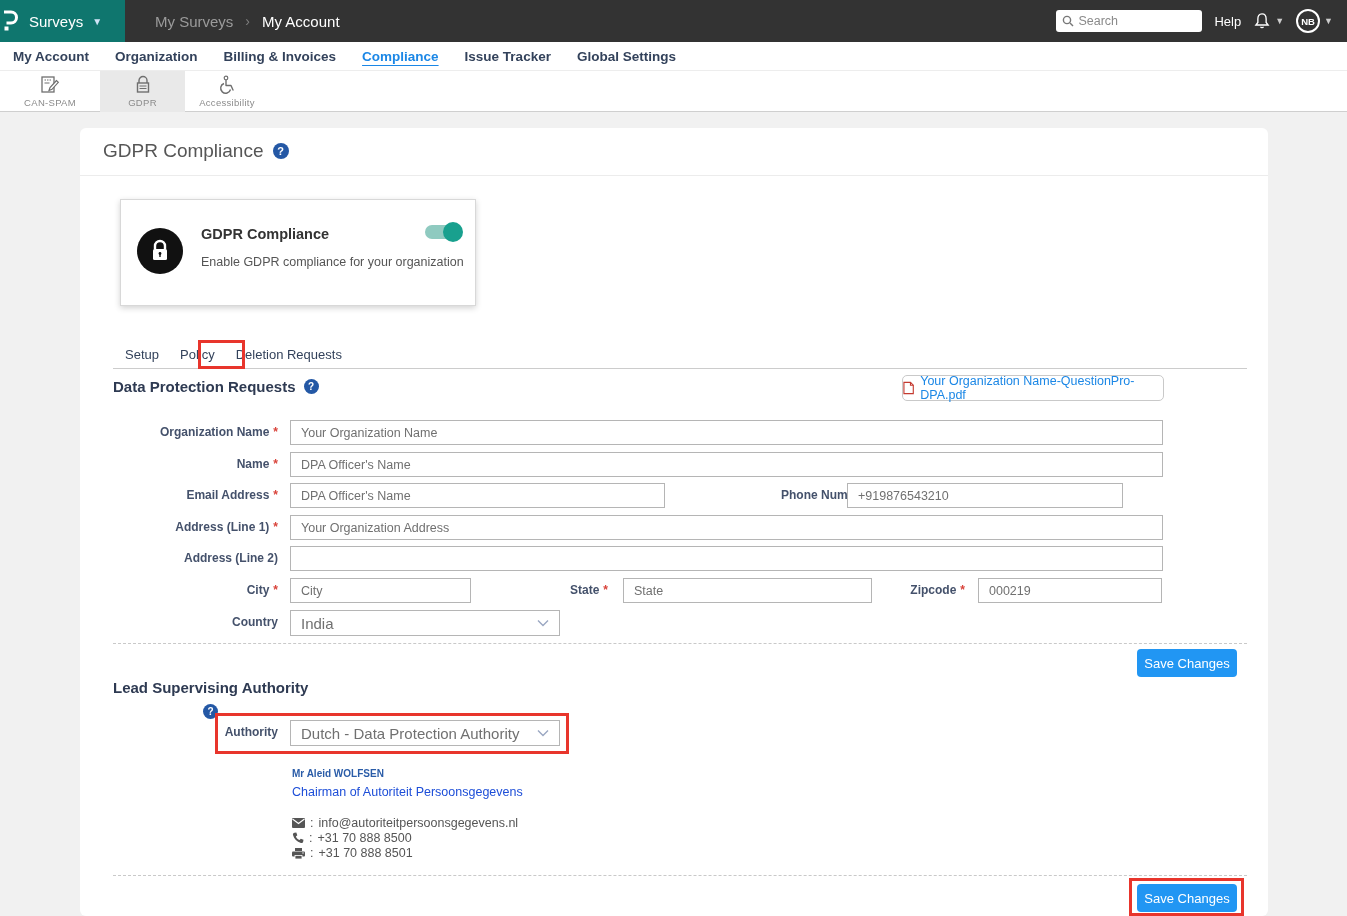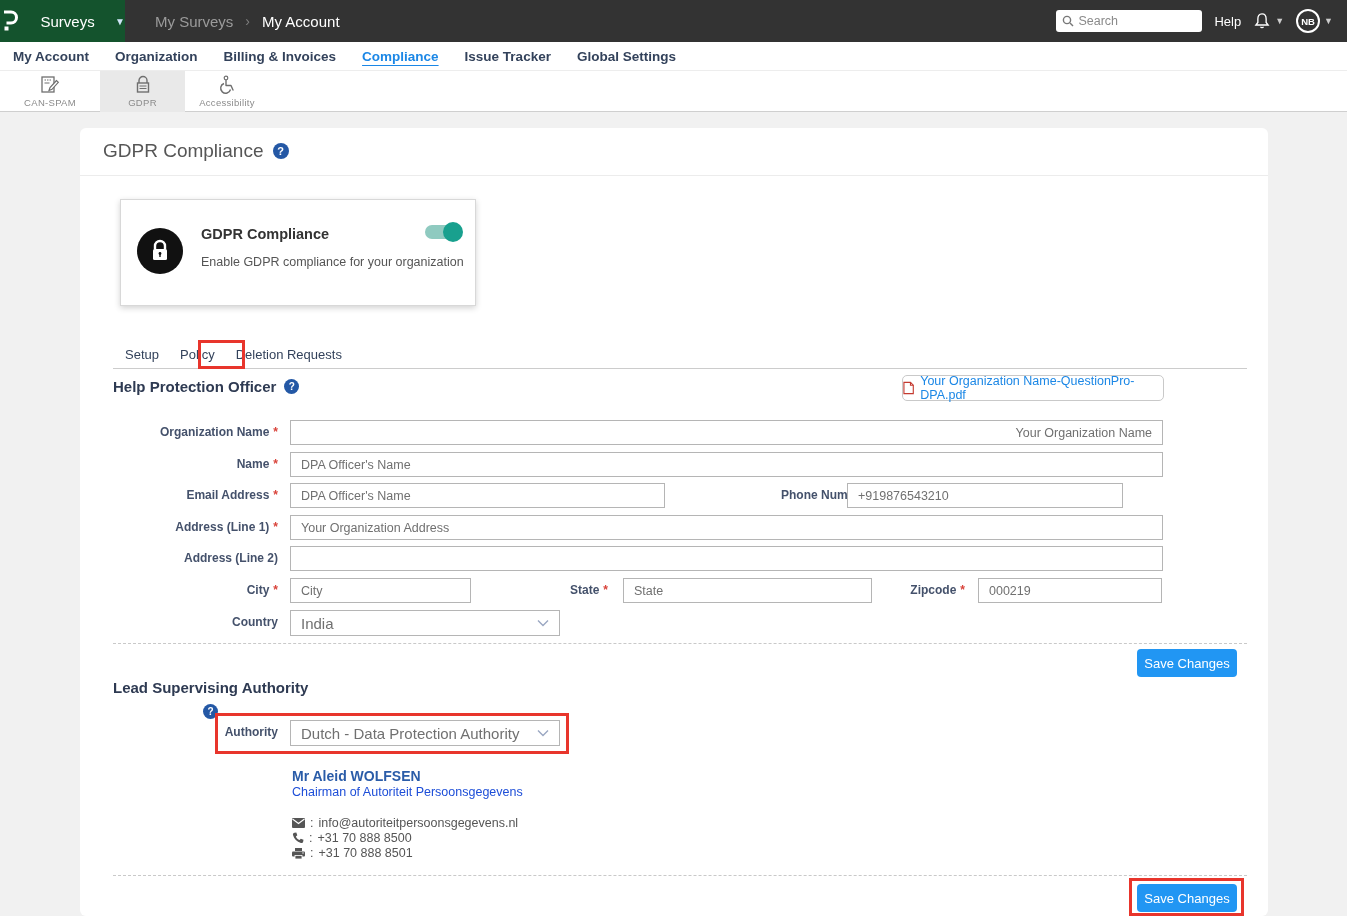--- a/index.html
+++ b/index.html
@@ -2,21 +2,21 @@
 <html><head>
 <meta charset="utf-8">
 <style>
   * { margin:0; padding:0; box-sizing:border-box; }
   html,body { background:#e9e9e9; }
   body { font-family:"Liberation Sans", sans-serif; }
   .screen { position:relative; width:1347px; height:916px; background:#f1f1f1; overflow:hidden; margin:0 auto; }
 
   
   .topbar { position:absolute; top:0; left:0; width:100%; height:42px; background:#333333; display:flex; align-items:center; }
-  .brand { width:125px; height:42px; background:#14532d; display:flex; align-items:center; justify-content:space-between; gap:15px; cursor:pointer; }
+  .brand { width:125px; height:42px; background:#0f766e; display:flex; align-items:center; justify-content:flex-start; gap:9px; cursor:pointer; }
   .brand .logo { width:20px; height:24px; }
   .brand .brand-label { color:#fff; font-size:15px; }
   .brand .caret { color:#cfe4f7; font-size:10px; }
   .breadcrumb { display:flex; align-items:center; gap:12px; margin-left:30px; font-size:15px; }
   .breadcrumb .bc-parent { color:#9b9b9b; cursor:pointer; }
   .breadcrumb .bc-sep { color:#7e7e7e; font-size:14px; }
   .breadcrumb .bc-current { color:#ffffff; }
   .topbar-right { margin-left:auto; display:flex; align-items:center; gap:12px; padding-right:14px; }
   .searchbox { width:146px; height:22px; background:#fff; border-radius:3px; display:flex; align-items:center; padding:0 6px; gap:4px; }
   .searchbox input { border:none; outline:none; width:110px; font-size:12.5px; color:#555; font-family:"Liberation Sans", sans-serif; }
@@ -68,21 +68,21 @@
   
   .frow { position:absolute; height:25px; }
   .flabel { position:absolute; top:0; height:25px; line-height:25px; font-size:12px; font-weight:bold; color:#44516b; text-align:right; }
   .req { color:#d9433a; margin-left:4px; }
   .finput { position:absolute; top:0; height:25px; border:1px solid #b5b5b5; font-size:12.5px; color:#707070; padding:0 10px; font-family:"Liberation Sans", sans-serif; background:#fff; outline:none; }
   .fselect { position:absolute; top:0; height:26px; border:1px solid #b5b5b5; background:#fff; display:flex; align-items:center; justify-content:space-between; padding:0 10px; font-size:15px; color:#707070; cursor:pointer; }
   .dashed-divider { position:absolute; left:33px; width:1134px; border-top:1px dashed #c9c9c9; }
   .save-btn { position:absolute; width:100px; height:28px; background:#2196f3; color:#fff; font-size:13px; border:none; border-radius:4px; cursor:pointer; font-family:"Liberation Sans", sans-serif; }
 
   
-  .contact-name { position:absolute; left:212px; top:640px; font-size:14px; font-weight:bold; color:#2a5ca8; }
+  .contact-name { position:absolute; left:212px; top:640px; font-size:10px; font-weight:bold; color:#2a5ca8; }
   .contact-role { position:absolute; left:212px; top:657px; font-size:12.5px; color:#1d4ed8; }
   .contact-line { position:absolute; left:212px; display:flex; align-items:center; gap:5px; font-size:12.5px; color:#555; }
   .contact-line svg { flex:none; }
 
   
   .annotation { position:absolute; border:3px solid #e8352c; pointer-events:none; }
   .ann-setup { left:118px; top:212px; width:47px; height:29px; }
   .ann-authority { left:135px; top:585px; width:354px; height:41px; }
   .ann-save { left:1049px; top:750px; width:115px; height:38px; }
 </style>
@@ -191,35 +191,35 @@
     </div>
 
     <div class="setup-tabs">
       <span class="setup-tab">Setup</span>
       <span class="setup-tab">Policy</span>
       <span class="setup-tab">Deletion Requests</span>
     </div>
     <div class="tabs-underline"></div>
 
     <div class="section-heading" style="left:33px; top:250px;">
-      <span class="sh-text">Help Protection Officer</span>
+      <span class="sh-text">Data Protection Requests</span>
       <span class="help-icon small">?</span>
     </div>
 
     <div class="pdf-button">
       <svg width="12" height="14" viewBox="0 0 12 14">
         <path d="M1 1 L8 1 L11 4 L11 13 L1 13 Z" fill="none" stroke="#c43a30" stroke-width="1.2"></path>
         <path d="M8 1 L8 4 L11 4" fill="none" stroke="#c43a30" stroke-width="1.2"></path>
       </svg>
       <span class="pdf-text">Your Organization Name-QuestionPro-DPA.pdf</span>
     </div>
 
     <div class="frow" style="top:292px; left:0; width:100%;">
       <label class="flabel" style="left:0; width:198px;"><span>Organization Name</span><span class="req">*</span></label>
-      <input class="finput" style="left: 210px; width: 873px; text-align: right;" value="Your Organization Name">
+      <input class="finput" style="left: 210px; width: 873px;" value="Your Organization Name">
     </div>
 
     <div class="frow" style="top:324px; left:0; width:100%;">
       <label class="flabel" style="left:0; width:198px;"><span>Name</span><span class="req">*</span></label>
       <input class="finput" style="left: 210px; width: 873px;" value="DPA Officer's Name">
     </div>
 
     <div class="frow" style="top:355px; left:0; width:100%;">
       <label class="flabel" style="left:0; width:198px;"><span>Email Address</span><span class="req">*</span></label>
       <input class="finput" style="left: 210px; width: 375px;" value="DPA Officer's Name">

